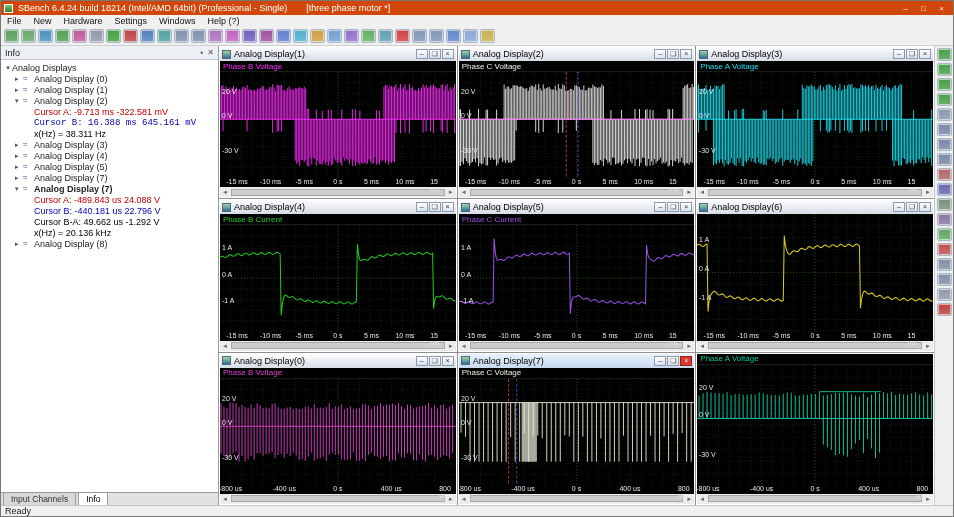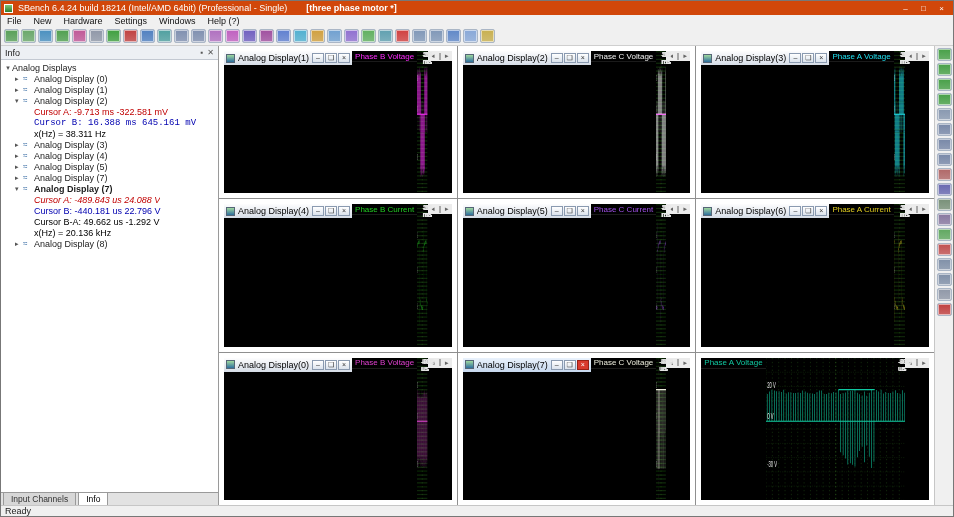--- a/index.html
+++ b/index.html
@@ -3,21 +3,21 @@
 <meta charset="utf-8">
 <style>
   *{margin:0;padding:0;box-sizing:border-box;}
   html,body{background:#555;}
   body{font-family:"Liberation Sans",sans-serif;}
   #app{width:954px;height:517px;background:#ef4444;display:flex;flex-direction:column;overflow:hidden;position:relative;border:1px solid #777;}
 
   
   .titlebar{height:14px;background:#d1470a;color:#fff;display:flex;align-items:center;gap:5px;padding:0 3px;font-size:9px;flex:none;}
   .app-icon{width:9px;height:9px;background:linear-gradient(#7dc87d,#2e7d2e);border:1px solid #fff;flex:none;}
-  .tb-doc{margin-left:14px;font-weight:bold;}
+  .tb-doc{margin-left:14px;}
   .tb-controls{margin-left:auto;display:flex;gap:1px;}
   .tb-controls span{width:17px;text-align:center;font-size:8px;line-height:13px;}
   .menubar{height:12px;display:flex;align-items:center;background:#f0f0f0;font-size:9px;color:#111;flex:none;}
   .menubar span{padding:0 6px;}
   .toolbar{height:19px;background:#f0f0f0;border-bottom:1px solid #cfcfcf;display:flex;align-items:center;gap:2px;padding:0 3px;flex:none;}
   .tbi{width:15px;height:14px;border:1px solid #aab6c6;border-radius:2px;box-shadow:inset 0 0 0 1px rgba(255,255,255,.55);}
 
   
   .main{flex:1;display:flex;min-height:0;}
   .sidebar{width:218px;background:#fff;border-right:1px solid #9a9a9a;display:flex;flex-direction:column;flex:none;}
@@ -31,21 +31,21 @@
   .sb-tabs{height:13px;display:flex;align-items:flex-end;background:#e2e2e2;border-top:1px solid #9a9a9a;font-size:8.5px;flex:none;}
   .sbtab{padding:1px 7px;border:1px solid #9a9a9a;border-bottom:none;background:#d7d7d7;margin-left:2px;color:#333;}
   .sbtab.active{background:#fff;color:#000;}
 
   .grid{flex:1;background:#8f8f8f;display:grid;grid-template-columns:repeat(3,1fr);grid-template-rows:repeat(3,1fr);gap:1px;min-width:0;}
   .rightbar{width:19px;background:#f0f0f0;border-left:1px solid #c6c6c6;display:flex;flex-direction:column;align-items:center;gap:2px;padding-top:2px;flex:none;}
   .rbi{width:15px;height:13px;border:1px solid #aab6c6;border-radius:2px;box-shadow:inset 0 0 0 1px rgba(255,255,255,.55);flex:none;}
   .statusbar{height:11px;background:#f0f0f0;border-top:1px solid #c6c6c6;font-size:9px;color:#222;display:flex;align-items:center;padding:0 4px;flex:none;}
 
   
-  .win{display:flex;flex-direction:row;border:5px solid #ffffff;background:#000;min-height:0;min-width:0;}
+  .win{display:flex;flex-direction:column;border:1px solid #ffffff;background:#000;min-height:0;min-width:0;}
   .win-tb{height:14px;background:linear-gradient(#fdfdfe,#d6dde7);display:flex;align-items:center;gap:3px;font-size:9px;color:#000;padding:0 2px;flex:none;}
   .win.active .win-tb{background:linear-gradient(#eaf2fc,#c7d8ee);}
   .win-ic{width:9px;height:9px;background:linear-gradient(#9fd89f,#2e6e9e);border:1px solid #567;flex:none;}
   .win-title{overflow:hidden;white-space:nowrap;}
   .win-btns{margin-left:auto;display:flex;gap:1px;}
   .win-btn{width:12px;height:10px;border:1px solid #8a9ab0;background:linear-gradient(#fff,#dbe3ed);font-size:7px;line-height:8px;text-align:center;color:#333;}
   .win-btn.red{background:#d83a2e;color:#fff;border-color:#992015;}
   .ch-bar{height:11px;background:#000;border-bottom:1px solid #1a1a1a;display:flex;align-items:center;padding:0 3px;font-size:8px;flex:none;}
   .plot{flex:1;min-height:0;position:relative;background:#000;}
   .plot svg{display:block;width:100%;height:100%;}
@@ -172,21 +172,21 @@
           <div class="trow" style="padding-left: 14px;">
             <span class="texp">▸</span>
             <span class="tico">≈</span>
             <span class="tlab">Analog Display (7)</span>
           </div>
           <div class="trow" style="padding-left: 14px;">
             <span class="texp">▾</span>
             <span class="tico">≈</span>
             <span class="tlab" style="font-weight: bold;">Analog Display (7)</span>
           </div>
-          <div class="trow" style="padding-left: 25px; font-style: italic;">
+          <div class="trow" style="padding-left: 25px;">
             <span class="texp"></span>
             <span class="tlab" style="color: rgb(192, 0, 0);">Cursor A:  -489.843 us   24.088 V</span>
           </div>
           <div class="trow" style="padding-left: 25px;">
             <span class="texp"></span>
             <span class="tlab" style="color: rgb(0, 0, 176);">Cursor B:  -440.181 us   22.796 V</span>
           </div>
           <div class="trow" style="padding-left: 25px;">
             <span class="texp"></span>
             <span class="tlab" style="color: rgb(0, 0, 0);">Cursor B-A:  49.662 us   -1.292 V</span>
@@ -403,23 +403,20 @@
         </div>
         <div class="win">
           <div class="win-tb">
             <span class="win-ic"></span>
             <span class="win-title">Analog Display(6)</span>
             <span class="win-btns">
               <span class="win-btn">–</span>
               <span class="win-btn">❏</span>
               <span class="win-btn">×</span>
             </span>
-          </div>
-          <div class="ch-bar">
-            <span style="color: rgb(224, 204, 32);">Phase A Current</span>
           </div>
           <div class="plot">
             <svg viewBox="0 0 235 110" preserveAspectRatio="none">
               <path d="M0.0 0V110M10.7 0V110M21.4 0V110M32.1 0V110M42.8 0V110M53.5 0V110M64.2 0V110M74.9 0V110M85.6 0V110M96.3 0V110M107.0 0V110M117.7 0V110M128.4 0V110M139.1 0V110M149.8 0V110M160.5 0V110M171.2 0V110M181.9 0V110M192.6 0V110M203.3 0V110M214.0 0V110M224.7 0V110M0 0H235M0 11H235M0 22H235M0 33H235M0 44H235M0 55H235M0 66H235M0 77H235M0 88H235M0 99H235M0 110H235" stroke="#1d4213" stroke-width="0.6" stroke-dasharray="1 2" fill="none"></path>
               <path d="M117.5 0V110M0 55.0H235" stroke="#2b5a1c" stroke-width="0.7" stroke-dasharray="1 2" fill="none"></path>
               <path d="M0 29.4L1 28.6L2 28.3L3 28.6L4 29.4L5 30.2L6 30.4L7 30.0L8 29.2L9 28.4L10 28.2L11 91.3L12 82.0L13 77.7L14 75.6L15 74.1L16 73.0L17 72.4L18 72.6L19 73.4L20 74.6L21 75.6L22 76.0L23 75.8L24 75.3L25 74.9L26 75.2L27 76.1L28 77.2L29 78.0L30 78.2L31 77.8L32 77.1L33 76.7L34 77.0L35 77.8L36 78.8L37 79.5L38 79.5L39 78.9L40 78.2L41 77.9L42 78.2L43 79.0L44 79.9L45 80.4L46 80.3L47 79.6L48 78.9L49 78.6L50 78.9L51 79.8L52 80.6L53 81.0L54 80.7L55 80.0L56 79.3L57 79.0L58 79.4L59 80.3L60 81.1L61 81.4L62 81.0L63 80.2L64 79.5L65 79.3L66 79.8L67 80.7L68 81.4L69 81.6L70 81.1L71 80.3L72 79.6L73 79.5L74 80.1L75 80.9L76 81.6L77 81.7L78 81.1L79 80.3L80 79.7L81 79.7L82 80.3L83 81.1L84 81.7L85 81.7L86 81.1L87 20.1L88 28.4L89 32.8L90 35.5L91 37.1L92 37.8L93 37.5L94 36.5L95 35.4L96 34.6L97 34.4L98 34.8L99 35.3L100 35.4L101 34.9L102 33.8L103 32.7L104 32.1L105 32.2L106 32.7L107 33.3L108 33.5L109 32.9L110 32.0L111 31.0L112 30.6L113 30.8L114 31.5L115 32.1L116 32.2L117 31.7L118 30.8L119 29.9L120 29.6L121 30.0L122 30.8L123 31.4L124 31.5L125 30.9L126 30.0L127 29.2L128 29.1L129 29.6L130 30.4L131 31.0L132 31.0L133 30.3L134 29.4L135 28.8L136 28.8L137 29.3L138 30.2L139 30.7L140 30.6L141 29.9L142 29.0L143 28.5L144 28.6L145 29.2L146 30.1L147 30.5L148 30.4L149 29.6L150 28.8L151 28.3L152 28.5L153 29.2L154 30.0L155 30.4L156 30.2L157 29.4L158 28.6L159 28.2L160 28.5L161 29.3L162 30.1L163 88.2L164 80.2L165 75.6L166 73.2L167 72.3L168 72.6L169 73.6L170 74.6L171 75.2L172 75.1L173 74.6L174 74.2L175 74.4L176 75.2L177 76.3L178 77.3L179 77.6L180 77.4L181 76.7L182 76.3L183 76.4L184 77.2L185 78.2L186 79.0L187 79.2L188 78.8L189 78.1L190 77.6L191 77.8L192 78.5L193 79.5L194 80.1L195 80.2L196 79.6L197 78.8L198 78.4L199 78.6L200 79.4L201 80.3L202 80.8L203 80.7L204 80.1L205 79.3L206 78.9L207 79.2L208 80.0L209 80.8L210 81.3L211 81.0L212 80.3L213 79.5L214 79.2L215 79.6L216 80.4L217 81.2L218 81.5L219 81.2L220 80.4L221 79.7L222 79.4L223 79.9L224 80.7L225 81.5L226 81.7L227 81.2L228 80.4L229 79.7L230 79.6L231 80.1L232 80.9L233 81.6L234 81.7L235 81.2" stroke="#e0cc20" stroke-width="1" fill="none"></path>
               <text x="2" y="26.0" fill="#e6e6e6" font-size="7" font-family="Liberation Sans, sans-serif">1 A</text>
               <text x="2" y="53.5" fill="#e6e6e6" font-size="7" font-family="Liberation Sans, sans-serif">0 A</text>
               <text x="2" y="81.0" fill="#e6e6e6" font-size="7" font-family="Liberation Sans, sans-serif">-1 A</text>
             </svg>

